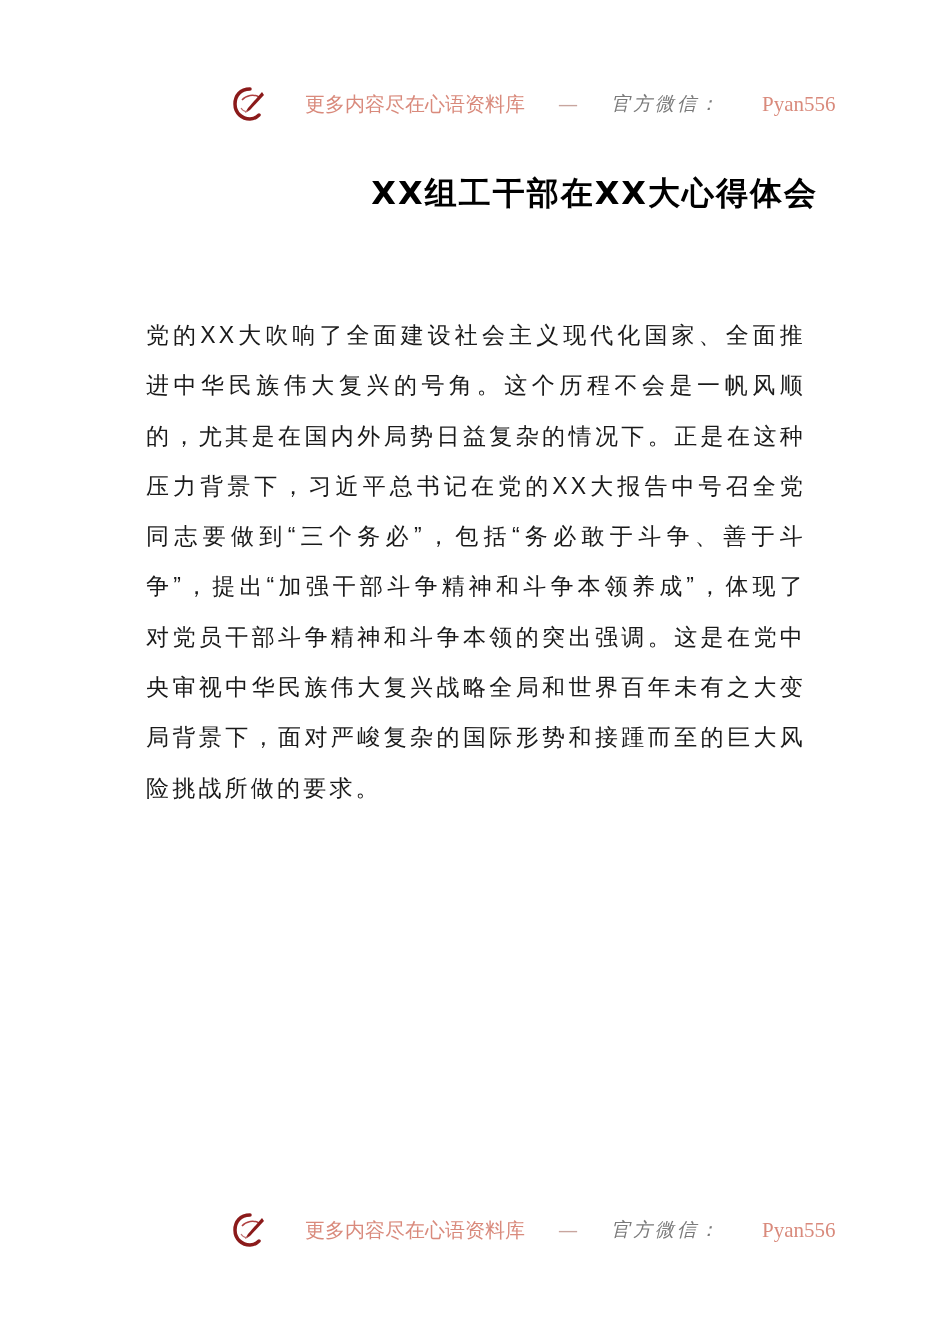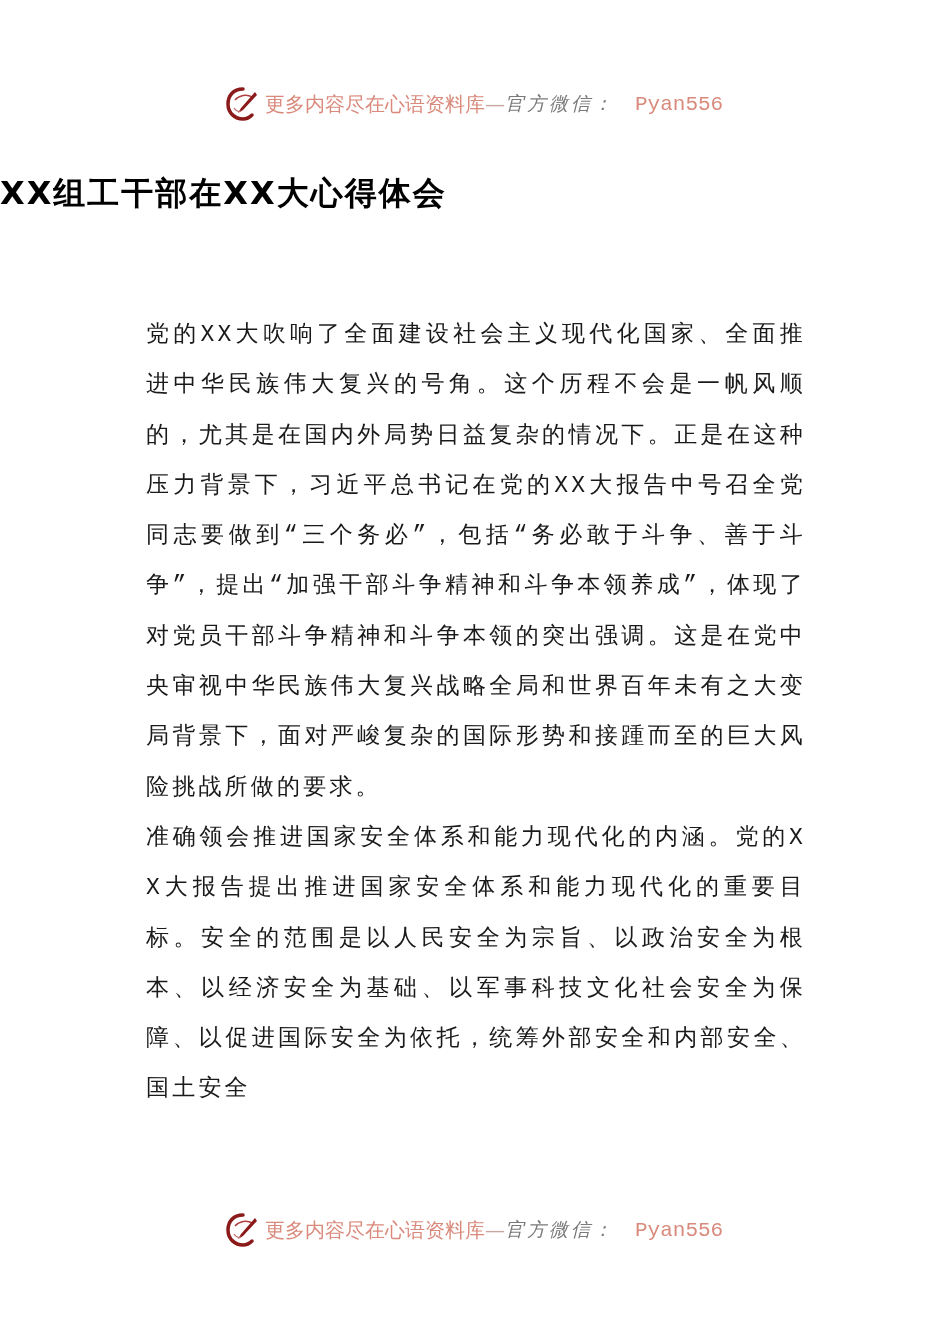--- a/index.html
+++ b/index.html
@@ -10,25 +10,26 @@
     body {
       width: 950px;
       height: 1344px;
       position: relative;
       overflow: hidden;
       font-family: "DejaVu Sans", sans-serif;
       color: #111111;
     }
     .watermark {
       position: absolute;
-      left: 225px;
+      left: 232px;
       height: 40px;
       display: flex;
       align-items: center;
       white-space: nowrap;
+      gap: 33px;
     }
     .watermark.top { top: 84px; }
     .watermark.bottom { top: 1210px; }
     .wm-logo {
       width: 36px;
       height: 36px;
       margin-right: 4px;
       flex: 0 0 auto;
     }
     .wm-red {
@@ -43,43 +44,43 @@
       color: #c8a59e;
     }
     .wm-gray {
       font-family: Liberation Sans, sans-serif;
       font-size: 19px;
       color: #7a7a7a;
       letter-spacing: 3px;
       font-style: italic;
     }
     .wm-id {
-      font-family: Liberation Mono, monospace;
+      font-family: Liberation Serif, serif;
       font-size: 21px;
       color: #d98a7c;
-      margin-left: 20px;
+      margin-left: 8px;
     }
     .title {
       position: absolute;
       top: 172px;
       left: 0;
       width: 818px;
-      text-align: left;
+      text-align: right;
       font-family: "DejaVu Sans", sans-serif;
       font-size: 32px;
       font-weight: bold;
       color: #000000;
       letter-spacing: 2px;
     }
     .body-text {
       position: absolute;
       top: 310px;
       left: 146px;
       width: 660px;
-      font-family: Liberation Mono, monospace;
+      font-family: Liberation Sans, sans-serif;
       font-size: 23px;
       line-height: 50.3px;
       color: #1a1a1a;
       letter-spacing: 3.2px;
       text-align: justify;
       word-break: break-all;
     }
     .body-text p {
       margin: 0;
     }
@@ -97,21 +98,20 @@
   <span class="wm-red">更多内容尽在心语资料库</span>
   <span class="wm-dash">—</span>
   <span class="wm-gray">官方微信：</span>
   <span class="wm-id">Pyan556</span>
 </div>
 
 <div class="title">XX组工干部在XX大心得体会</div>
 
 <div class="body-text">
   <p>党的XX大吹响了全面建设社会主义现代化国家、全面推进中华民族伟大复兴的号角。这个历程不会是一帆风顺的，尤其是在国内外局势日益复杂的情况下。正是在这种压力背景下，习近平总书记在党的XX大报告中号召全党同志要做到“三个务必”，包括“务必敢于斗争、善于斗争”，提出“加强干部斗争精神和斗争本领养成”，体现了对党员干部斗争精神和斗争本领的突出强调。这是在党中央审视中华民族伟大复兴战略全局和世界百年未有之大变局背景下，面对严峻复杂的国际形势和接踵而至的巨大风险挑战所做的要求。</p>
-  <p>准确领会推进国家安全体系和能力现代化的内涵。党的XX大报告提出推进国家安全体系和能力现代化的重要目标。安全的范围是以人民安全为宗旨、以政治安全为根本、以经济安全为基础、以军事科技文化社会安全为保障、以促进国际安全为依托，统筹外部安全和内部安全、国土安全</p>
 </div>
 
 <div class="watermark bottom">
   <svg class="wm-logo" viewBox="0 0 36 36">
     <path d="M18 3 C8 3 3 10 3 18 C3 27 10 33 18 33 C22 33 25 31 27 29" fill="none" stroke="#8b1a1a" stroke-width="3.5" stroke-linecap="round"></path>
     <path d="M10 14 C14 9 22 8 27 11" fill="none" stroke="#b04040" stroke-width="1.5"></path>
     <path d="M30 6 L16 22 L13 27 L18 24 L32 9 Z" fill="#8b1a1a"></path>
     <path d="M9 22 C11 25 14 26 16 25" fill="none" stroke="#c07070" stroke-width="1.2"></path>
   </svg>
   <span class="wm-red">更多内容尽在心语资料库</span>

